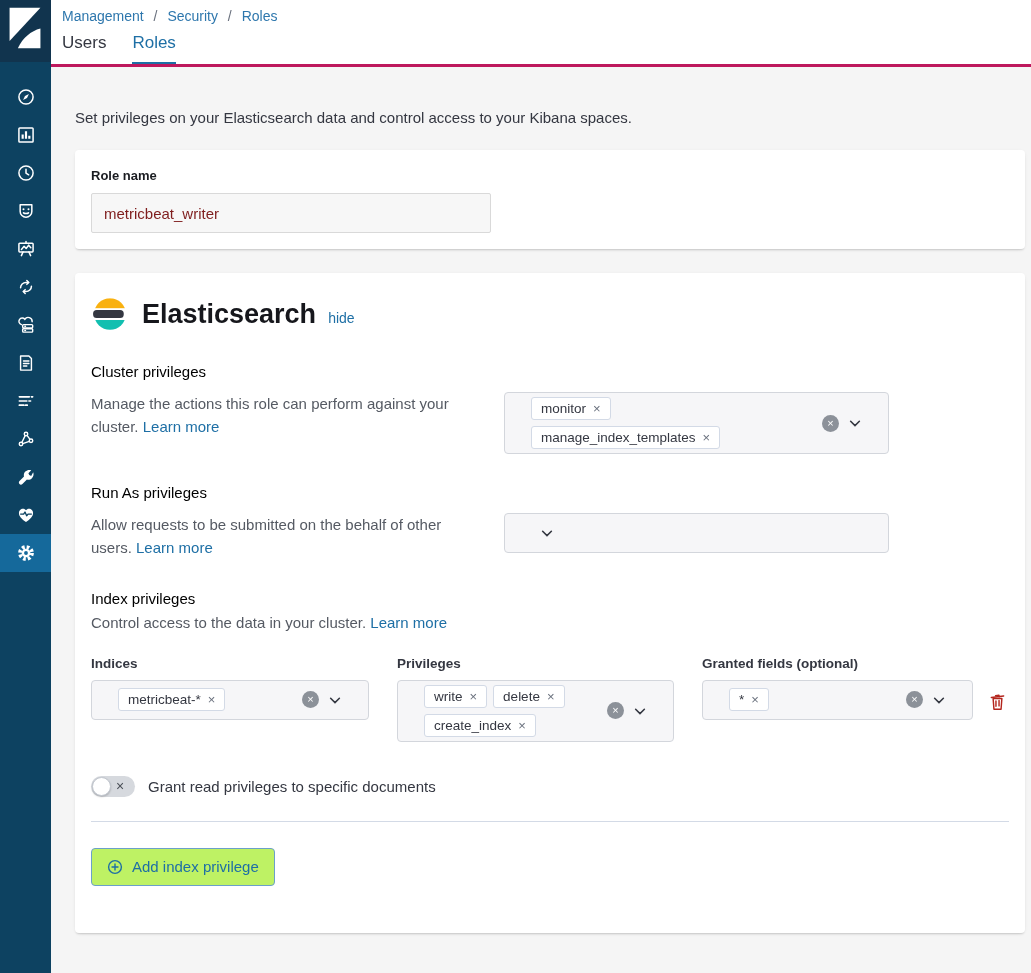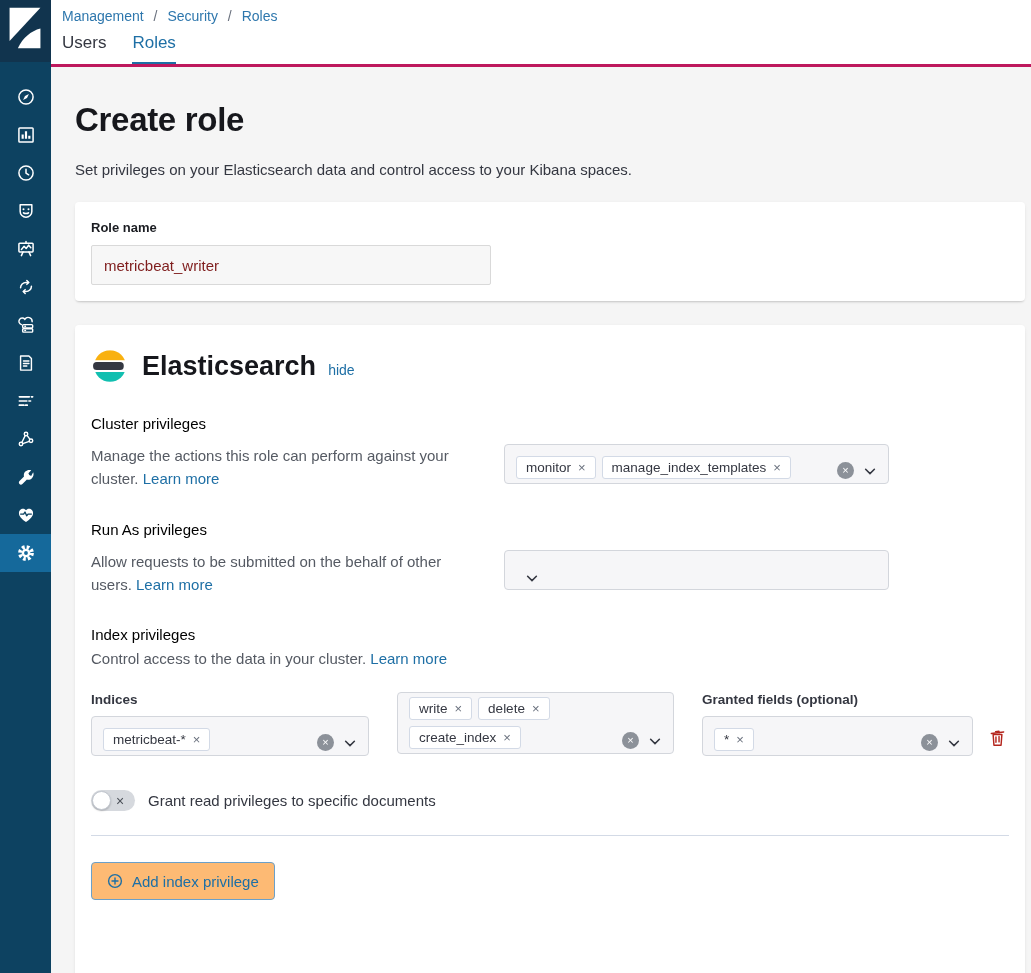--- a/index.html
+++ b/index.html
@@ -45,21 +45,21 @@
   a.inline-link { color:#1e6fa5; text-decoration:none; cursor:pointer; }
 
   .section { margin-top:30px; }
   .section-heading { font-size:15px; font-weight:400; color:#000000; }
   .section-body { display:flex; margin-top:12px; }
   .section-desc { width:385px; margin-right:28px; font-size:15px; color:#555a63; line-height:1.55; }
   .combo-col { width:385px; }
 
   
   .combo { min-height:40px; background:#f6f6f8; border:1px solid #d3d6dc; border-radius:4px;
-           display:flex; align-items:flex-end; padding:4px 11px; cursor:text;gap:8px; }
+           display:flex; align-items:center; padding:4px 26px; cursor:text;gap:8px; }
   .pills { display:flex; flex-wrap:wrap; gap:6px; flex:1; align-items:center; }
   .pill { background:#fff; border:1px solid #d3dae6; border-radius:3px; padding:3px 9px; font-size:13.5px;
           color:#343741; display:inline-flex; align-items:center; gap:7px; white-space:nowrap; }
   .pill-x { color:#69707d; font-size:13px; cursor:pointer; }
   .combo-controls { display:flex; align-items:center; gap:9px; margin-left:9px; }
   .clear-btn { width:17px; height:17px; border-radius:50%; background:#8c9199; color:#fff; font-size:11px;
                display:flex; align-items:center; justify-content:center; cursor:pointer; line-height:1; }
   .chevron svg { width:14px; height:14px; display:block; }
   .combo-placeholder { color:#9aa2ad; font-size:15px; flex:1; padding-left:3px; }
 
@@ -74,21 +74,21 @@
   
   .toggle-row { display:flex; align-items:center; margin-top:34px; gap:13px; }
   .toggle { width:44px; height:21px; border-radius:11px; background:#d6d9de; display:flex; align-items:center; cursor:pointer; }
   .toggle-knob { width:19px; height:19px; border-radius:50%; background:#fff; border:1px solid #c2c7cf; margin-left:1px;
                  box-shadow:0 1px 2px rgba(0,0,0,.2); }
   .toggle-x { margin-left:5px; color:#4a4f57; font-size:14px; line-height:1; }
   .toggle-label { font-size:15px; color:#343741; }
 
   .hdivider { border:none; border-top:1px solid #d3dae6; margin-top:24px; }
 
-  .add-btn { margin-top:26px; display:inline-flex; align-items:center; gap:9px; background:#fdba74;
+  .add-btn { margin-top:26px; display:inline-flex; align-items:center; gap:9px; background:#bef264;
              border:1px solid #6ba0c9; color:#1e6fa5; border-radius:4px; padding:0 15px; height:38px;
              font-size:15px; font-family:inherit; cursor:pointer; }
   .add-btn svg { width:16px; height:16px; }
 </style>
 </head>
 <body>
 
 <nav class="sidebar">
   <div class="logo-block">
     <svg width="38" height="44" viewBox="0 0 32 36">
@@ -196,21 +196,20 @@
       <span class="crumb-sep">/</span>
       <a>Roles</a>
     </div>
     <div class="tabs">
       <span class="tab">Users</span>
       <span class="tab active">Roles</span>
     </div>
   </header>
 
   <div class="content">
-    <h1 class="page-title">Create role</h1>
     <p class="page-subtitle">Set privileges on your Elasticsearch data and control access to your Kibana spaces.</p>
 
     <section class="card">
       <label class="field-label">Role name</label><br>
       <input class="text-input" type="text" value="metricbeat_writer" style="">
     </section>
 
     <section class="card es-card">
 
       <div class="es-header">
@@ -303,20 +302,21 @@
                 <span class="chevron">
                   <svg viewBox="0 0 16 16" fill="none" stroke="#343741" stroke-width="1.8" stroke-linecap="round">
                       <path d="M3 6l5 5 5-5"></path>
                     </svg>
                 </span>
               </div>
             </div>
           </div>
 
           <div class="index-col col-privileges">
+            <div class="col-label">Privileges</div>
             <div class="combo">
               <div class="pills">
                   <span class="pill">
                     <span>write</span>
                     <span class="pill-x">×</span>
                   </span>
                   <span class="pill">
                     <span>delete</span>
                     <span class="pill-x">×</span>
                   </span>

